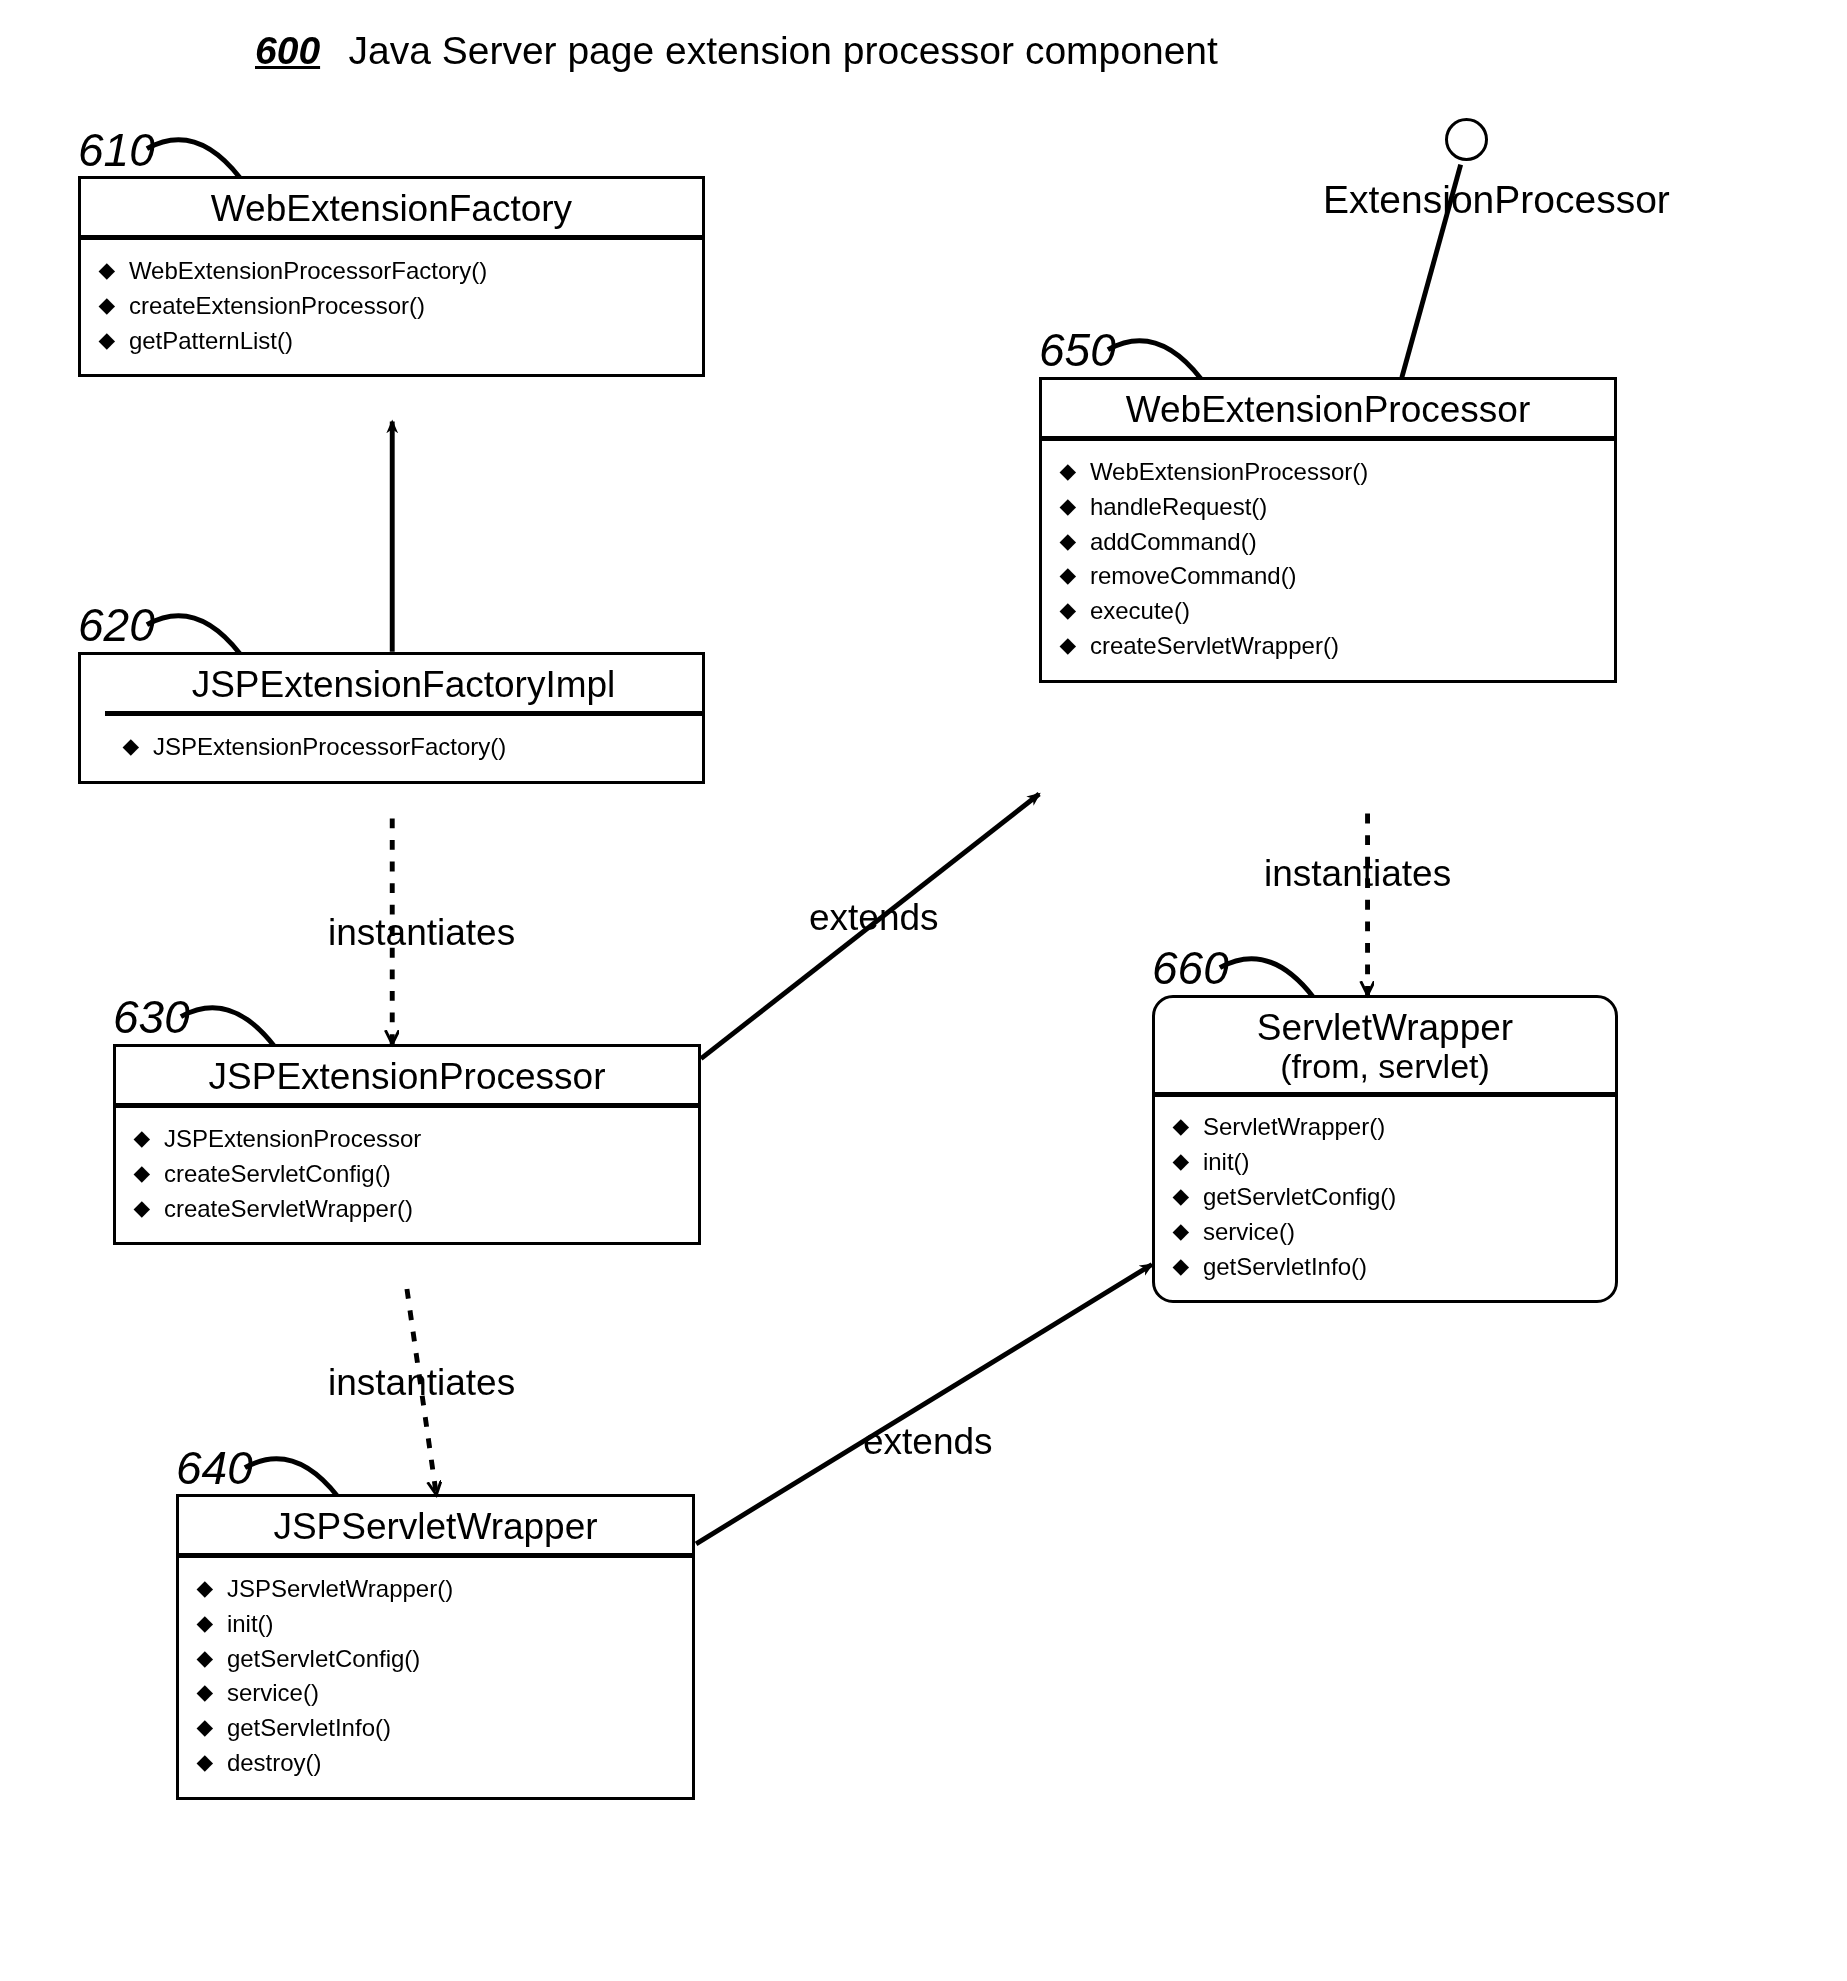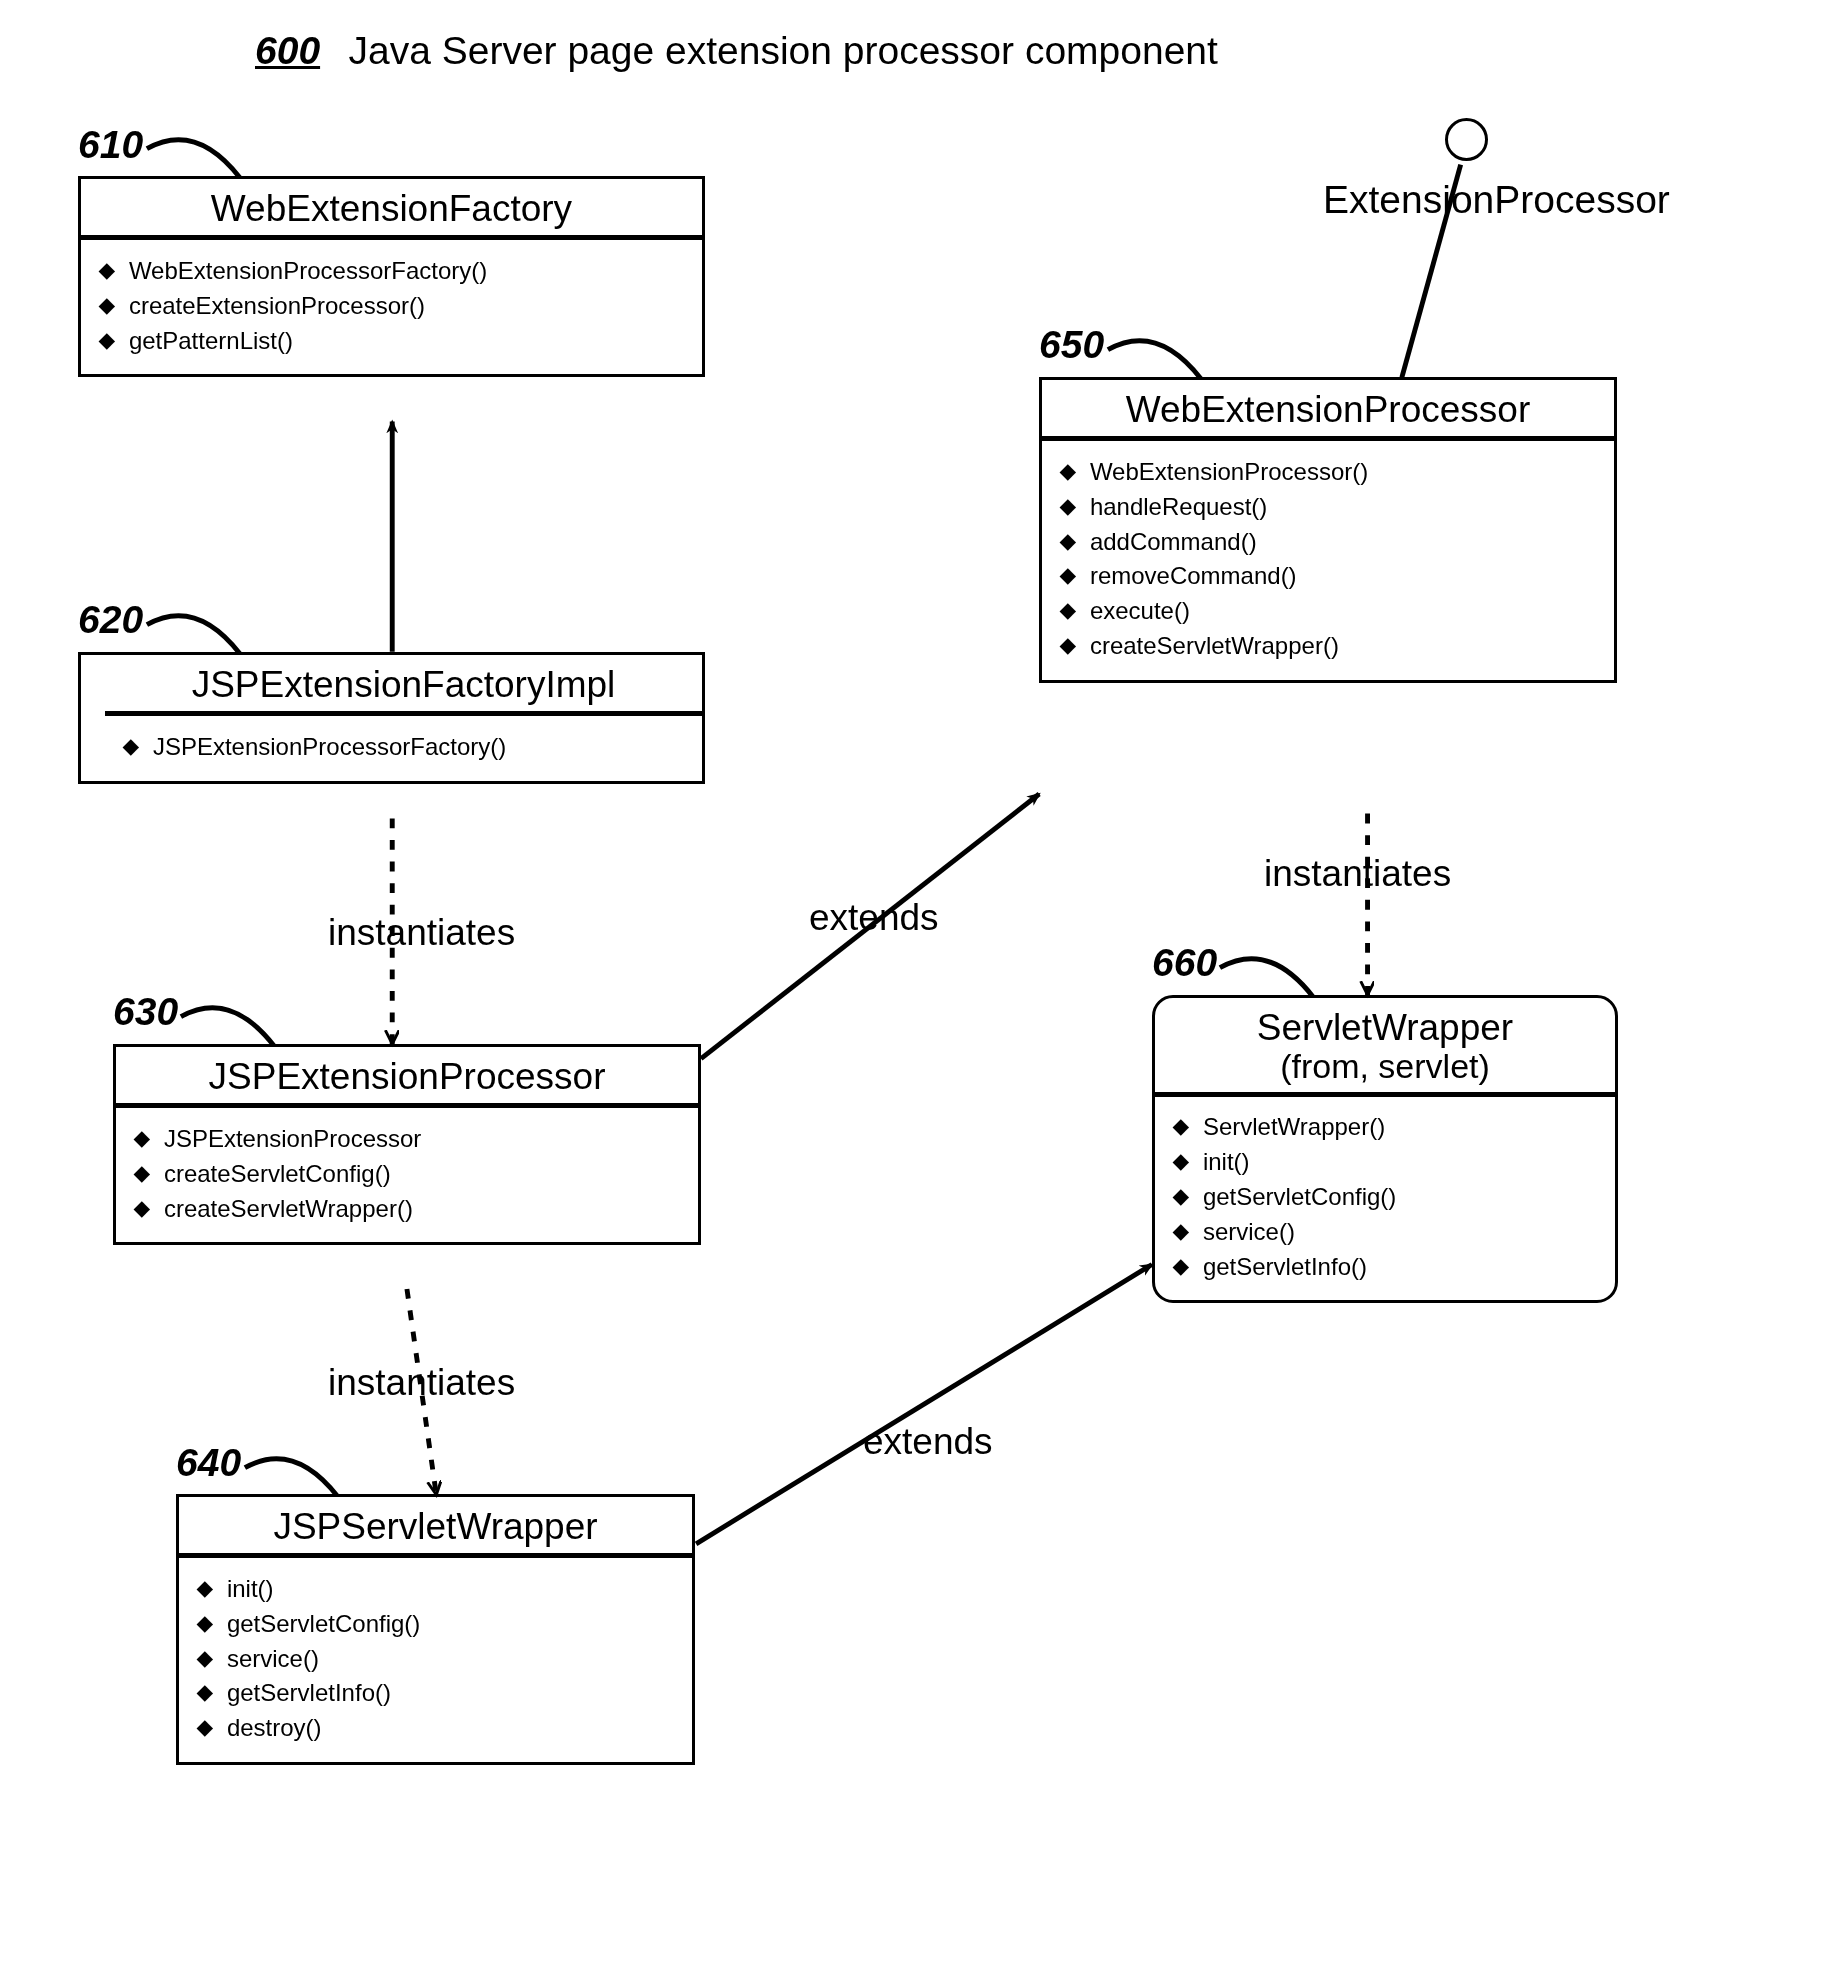--- a/index.html
+++ b/index.html
@@ -21,23 +21,23 @@
   }
   .title-num {
     font-weight: 900;
     font-style: italic;
     text-decoration: underline;
     margin-right: 17.6px;
   }
 
   .ref-label {
     position: absolute;
-    font-weight: 700;
+    font-weight: 400;
     font-style: italic;
-    font-size: 39px;
+    font-size: 46px;
   }
 
   
   .class-box {
     position: absolute;
     border: 3.9px solid #000;
     background: #fff;
     box-sizing: border-box;
   }
   .class-head {
@@ -170,20 +170,21 @@
 
   <div class="ref-label" style="left:176px; top:1441px;">640</div>
   <svg class="ref-curve" style="left:240px; top:1446px;" width="118" height="69" viewBox="0 0 120 70">
     <path d="M5 22 Q55 -6 100 52" fill="none" stroke="#000" stroke-width="5"></path>
   </svg>
   <div class="class-box" style="left:176px; top:1494px; width:519px;">
     <div class="class-head">JSPServletWrapper</div>
     <div class="class-rule"></div>
     <div class="class-body">
       <ul>
+        <li>JSPServletWrapper()</li>
         <li>init()</li>
         <li>getServletConfig()</li>
         <li>service()</li>
         <li>getServletInfo()</li>
         <li>destroy()</li>
       </ul>
     </div>
   </div>
 
   <div class="ref-label" style="left:1039px; top:323px;">650</div>

